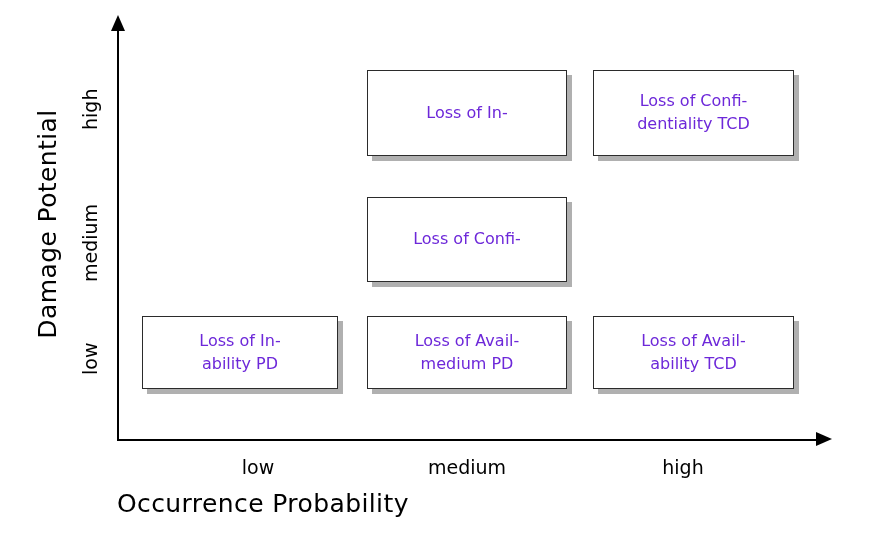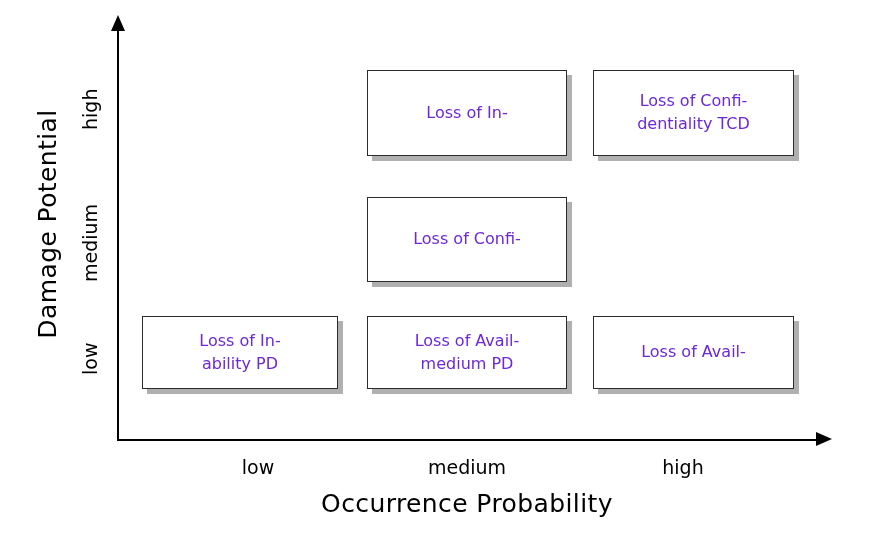--- a/index.html
+++ b/index.html
@@ -68,21 +68,21 @@
     letter-spacing: 0.4px;
     white-space: nowrap;
     transform-origin: 0 0;
     transform: translate(33px, 434px) rotate(-90deg);
   }
   .axis-title-x {
     position: absolute;
     left: 117px;
     top: 489px;
     width: 700px;
-    text-align: center;
+    text-align: left;
     font-size: 25px;
     letter-spacing: 0.4px;
     white-space: nowrap;
   }
 
   
   .tick-y {
     position: absolute;
     font-size: 19px;
     white-space: nowrap;
@@ -168,15 +168,16 @@
   <div class="cell-box col-low row-low">
     <span class="cell-line">Loss of In-</span>
     <span class="cell-line">ability PD</span>
   </div>
   <div class="cell-box col-medium row-low">
     <span class="cell-line">Loss of Avail-</span>
     <span class="cell-line">medium PD</span>
   </div>
   <div class="cell-box col-high row-low">
     <span class="cell-line">Loss of Avail-</span>
+    <span class="cell-line">ability TCD</span>
   </div>
 
 </div>
 
 </body></html>

